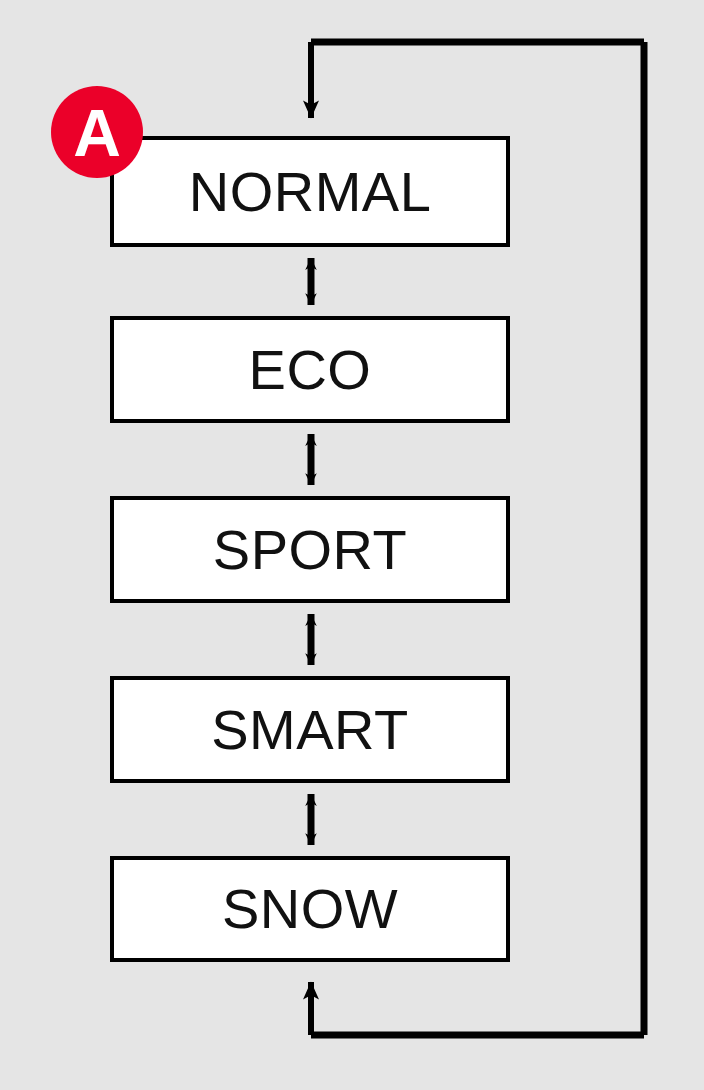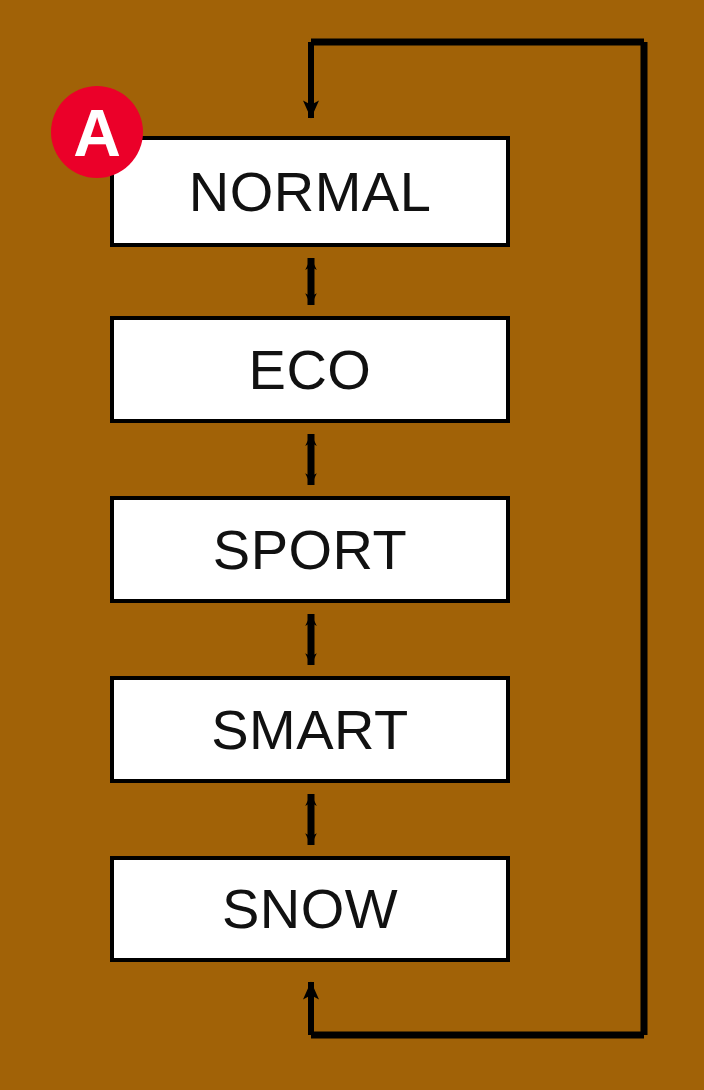--- a/index.html
+++ b/index.html
@@ -8,21 +8,21 @@
     padding: 0;
     background: #ffffff;
   }
   body {
     font-family: "Liberation Sans", sans-serif;
   }
   #diagram-root {
     position: relative;
     width: 704px;
     height: 1090px;
-    background: #a16207;
+    background: #e5e5e5;
     overflow: hidden;
   }
   #diagram-svg {
     position: absolute;
     top: 0;
     left: 0;
     width: 704px;
     height: 1090px;
     display: block;
   }

